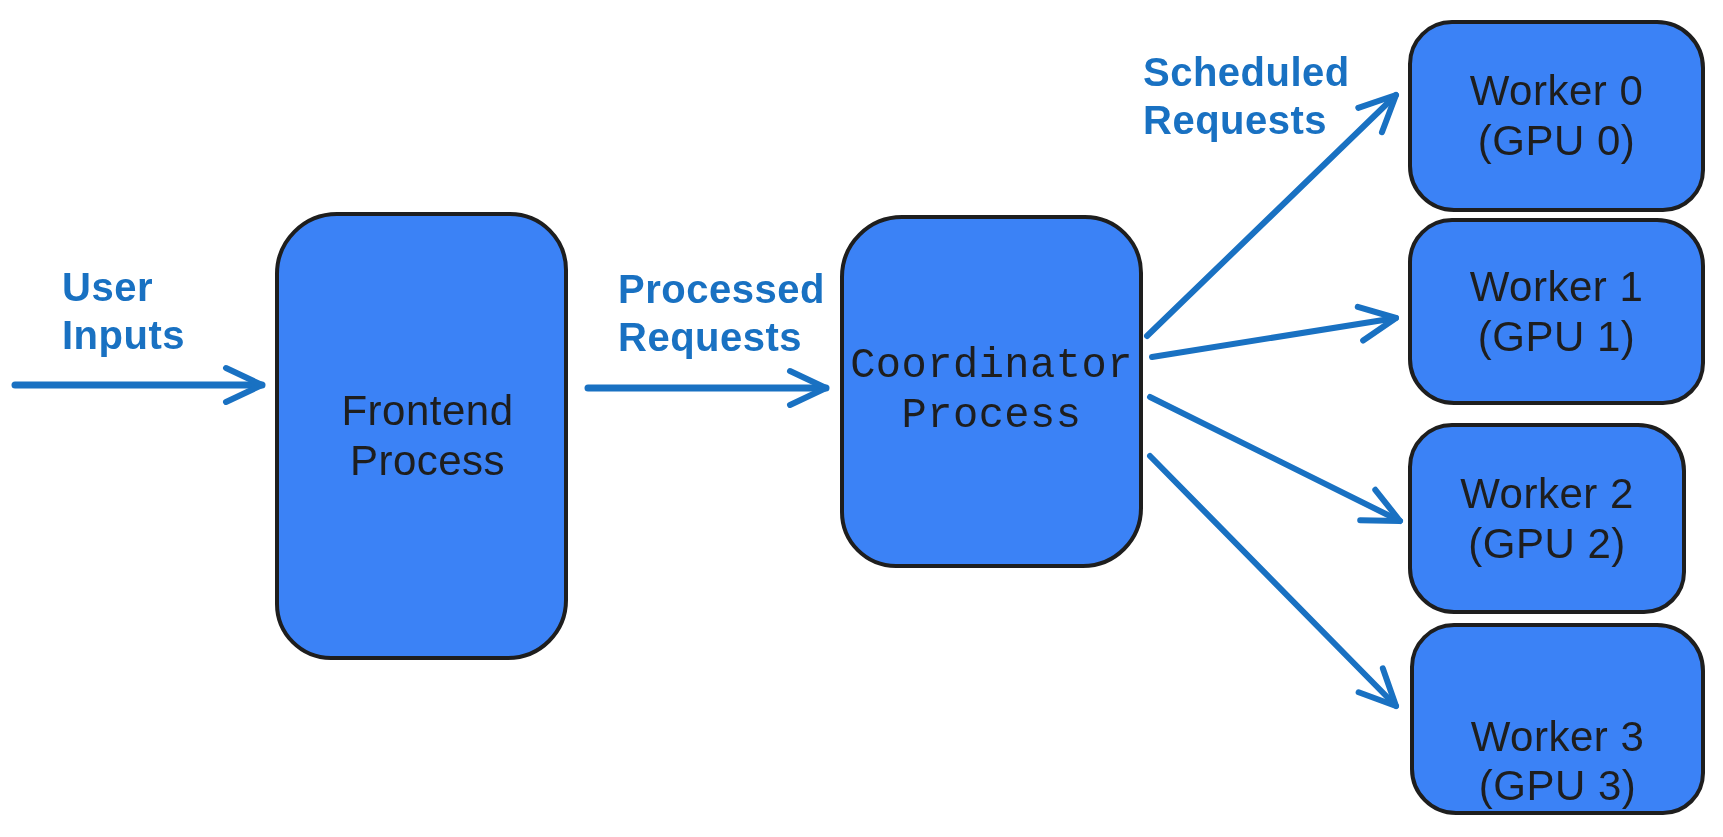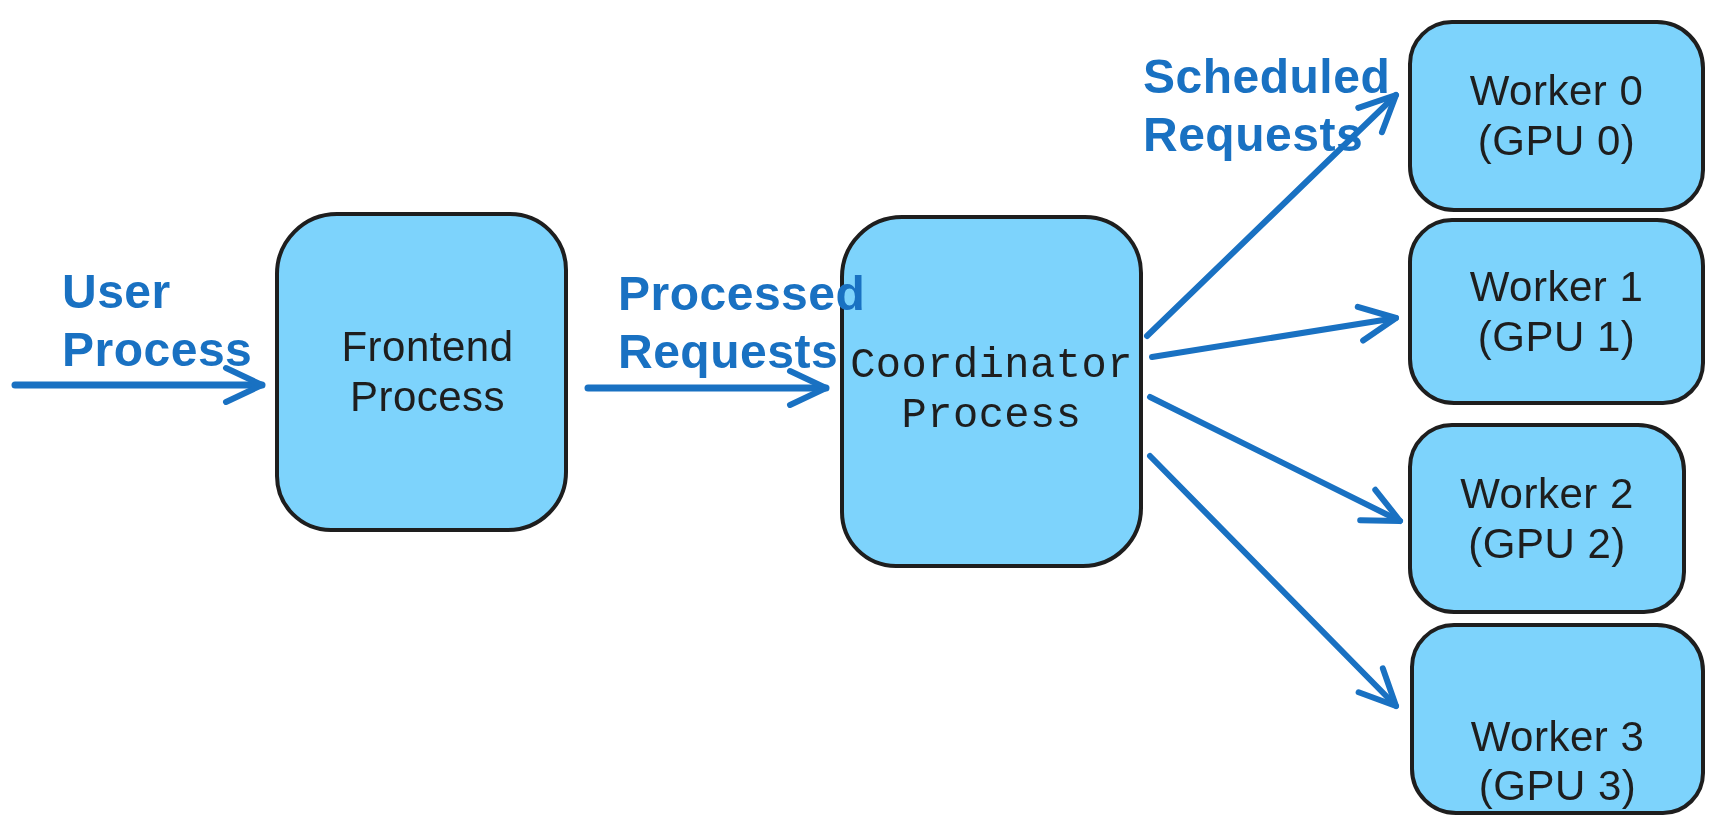--- a/index.html
+++ b/index.html
@@ -13,39 +13,39 @@
   }
   .arrow-layer {
     position: absolute;
     left: 0; top: 0;
     width: 1723px; height: 837px;
   }
   .node {
     position: absolute;
     box-sizing: border-box;
     border: 4px solid #1e1e1e;
-    background: #7dd3fc;
+    background: #3b82f6;
     display: flex;
     align-items: center;
     justify-content: center;
     text-align: center;
     color: #1e1e1e;
   }
   .node-label {
     font-size: 42px;
     line-height: 1.18;
     white-space: pre-line;
     letter-spacing: 0.5px;
   }
   .process-box { border-radius: 62px 58px 60px 56px; }
   .worker-box  { border-radius: 44px 48px 42px 46px; }
   .flow-label {
     position: absolute;
     color: #1971c2;
-    font-size: 48px;
+    font-size: 40px;
     font-weight: bold;
     line-height: 1.2;
     white-space: pre-line;
     letter-spacing: 0.5px;
   }
 </style>
 </head>
 <body>
 
 <div class="canvas">
@@ -58,21 +58,21 @@
     </defs>
 
     <line x1="15" y1="385" x2="262" y2="385" stroke="#1971c2" stroke-width="7" stroke-linecap="round" marker-end="url(#head)"></line>
     <line x1="588" y1="388" x2="826" y2="388" stroke="#1971c2" stroke-width="7" stroke-linecap="round" marker-end="url(#head)"></line>
     <line x1="1147" y1="336" x2="1396" y2="95" stroke="#1971c2" stroke-width="6" stroke-linecap="round" marker-end="url(#head)"></line>
     <line x1="1152" y1="357" x2="1396" y2="318" stroke="#1971c2" stroke-width="6" stroke-linecap="round" marker-end="url(#head)"></line>
     <line x1="1150" y1="397" x2="1400" y2="521" stroke="#1971c2" stroke-width="6" stroke-linecap="round" marker-end="url(#head)"></line>
     <line x1="1150" y1="456" x2="1396" y2="706" stroke="#1971c2" stroke-width="6" stroke-linecap="round" marker-end="url(#head)"></line>
   </svg>
 
-  <div class="node process-box" style="left:275px; top:212px; width:293px; height:320px;padding-left:12px;">
+  <div class="node process-box" style="left:275px; top:212px; width:293px; height:448px;padding-left:12px;">
     <div class="node-label">Frontend
 Process</div>
   </div>
 
   <div class="node process-box" style="left:840px; top:215px; width:303px; height:353px;font-family:Liberation Mono, monospace;">
     <div class="node-label">Coordinator
 Process</div>
   </div>
 
   <div class="node worker-box" style="left:1408px; top:20px; width:297px; height:192px;">
@@ -89,21 +89,21 @@
     <div class="node-label">Worker 2
 (GPU 2)</div>
   </div>
 
   <div class="node worker-box" style="left:1410px; top:623px; width:295px; height:192px;align-items:flex-end;">
     <div class="node-label">Worker 3
 (GPU 3)</div>
   </div>
 
   <div class="flow-label" style="left:62px; top:263px;">User
-Process</div>
+Inputs</div>
 
   <div class="flow-label" style="left:618px; top:265px;">Processed
 Requests</div>
 
   <div class="flow-label" style="left:1143px; top:48px;">Scheduled
 Requests</div>
 
 </div>
 
 </body></html>

